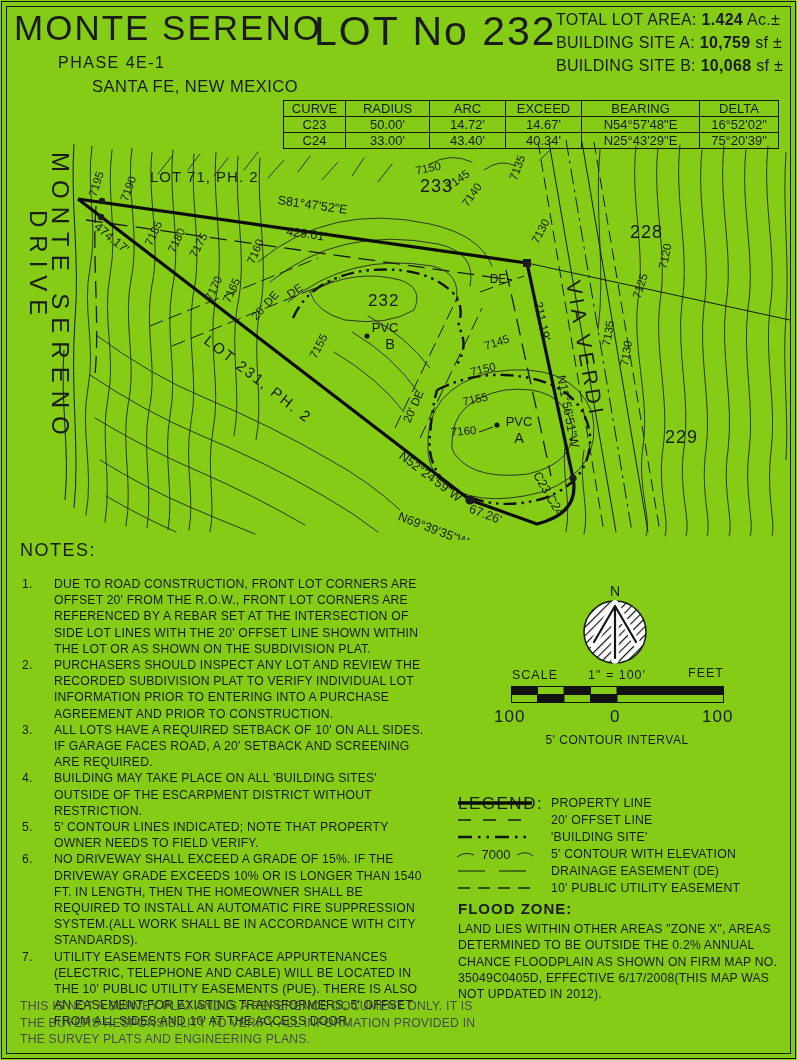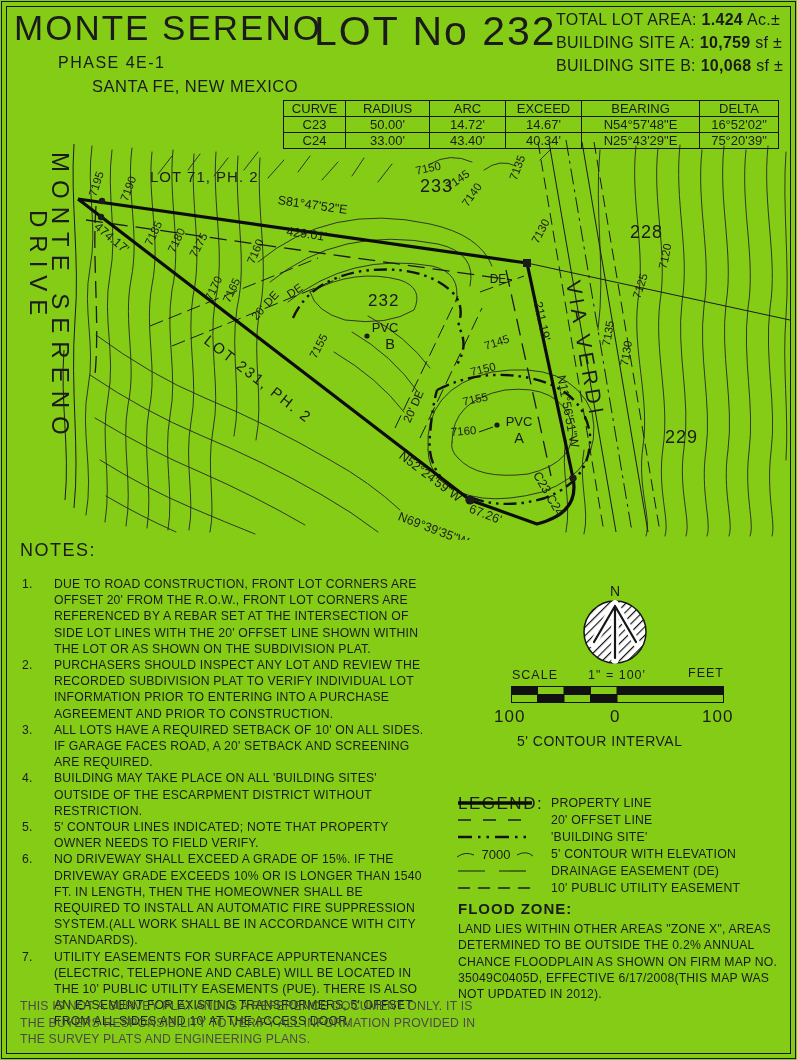--- a/index.html
+++ b/index.html
@@ -31,21 +31,21 @@
 
   .compass-svg{left:568px;top:584px;}
   .scale-label{left:512px;top:668px;font-size:12.5px;letter-spacing:1px;}
   .scale-ratio{left:557px;top:668px;width:120px;text-align:center;font-size:12.5px;letter-spacing:1px;}
   .scale-feet{left:688px;top:666px;font-size:12.5px;letter-spacing:1px;}
   .bar-svg{left:511px;top:686px;}
   .tick{font-size:17px;letter-spacing:1px;}
   .tick-l{left:494px;top:707px;}
   .tick-c{left:610px;top:707px;}
   .tick-r{left:702px;top:707px;}
-  .c-interval{left:517px;top:733px;width:200px;text-align:left;font-size:14px;letter-spacing:.5px;}
+  .c-interval{left:517px;top:733px;width:200px;text-align:center;font-size:12px;letter-spacing:.5px;}
 
   .legend-head{left:458px;top:762px;font-size:17px;letter-spacing:1.5px;margin-top:32px;}
   .legend-items{left:455px;top:794px;width:330px;}
   .legend-row{display:flex;align-items:center;height:17px;gap:16px;}
   .legend-row .lbl{font-size:12.3px;letter-spacing:.2px;white-space:nowrap;}
 
   .flood-head{left:458px;top:900px;font-size:15px;font-weight:600;letter-spacing:1px;}
   .flood-text{left:458px;top:921px;width:332px;font-size:12.2px;line-height:16.3px;letter-spacing:.2px;}
 </style>
 </head>

